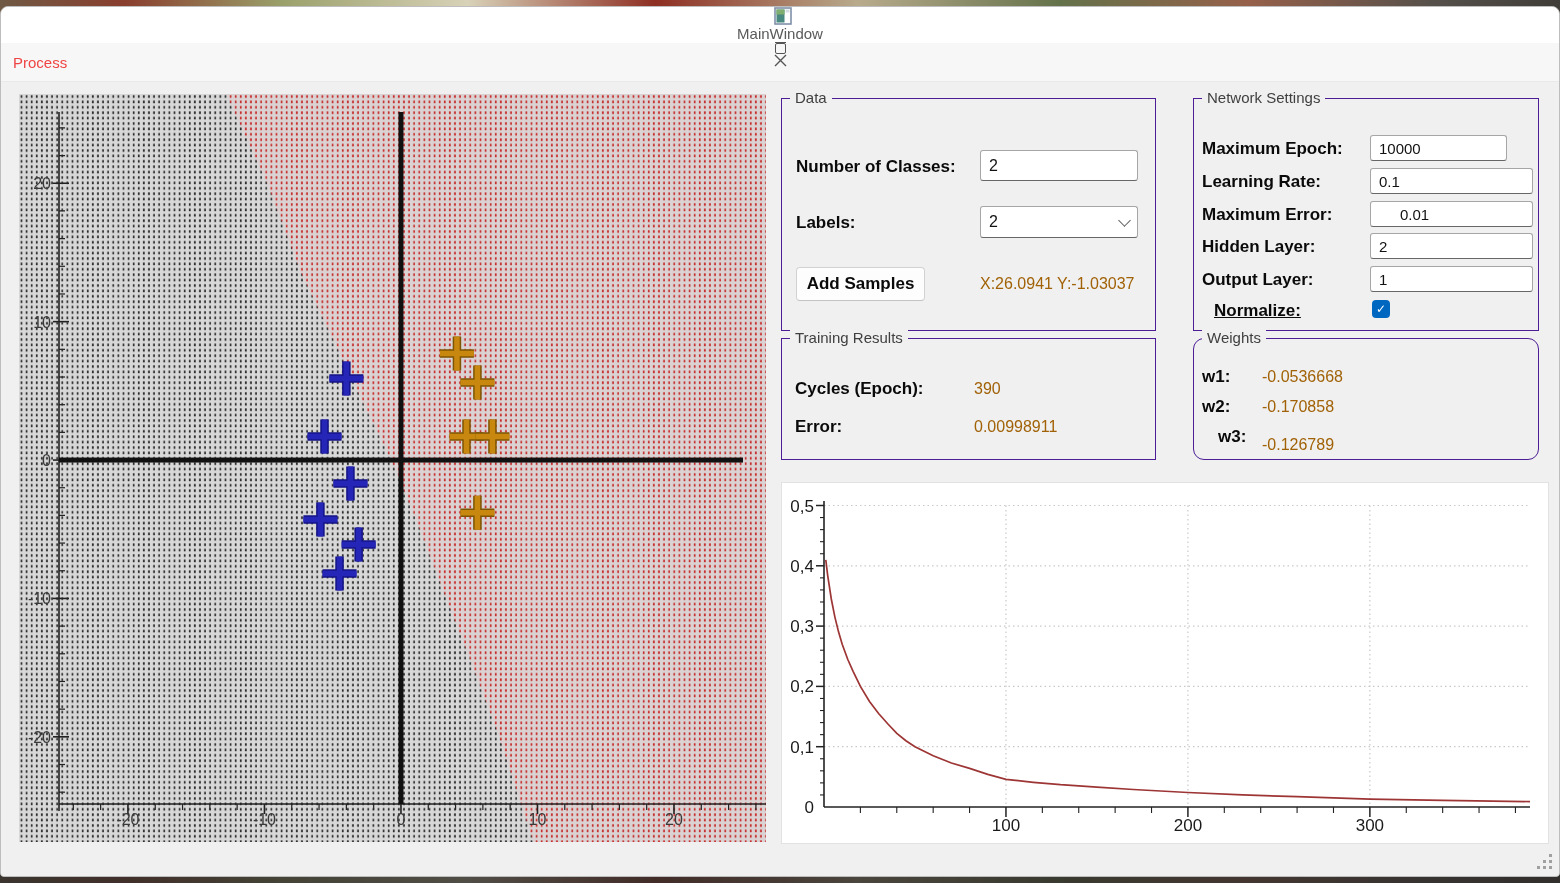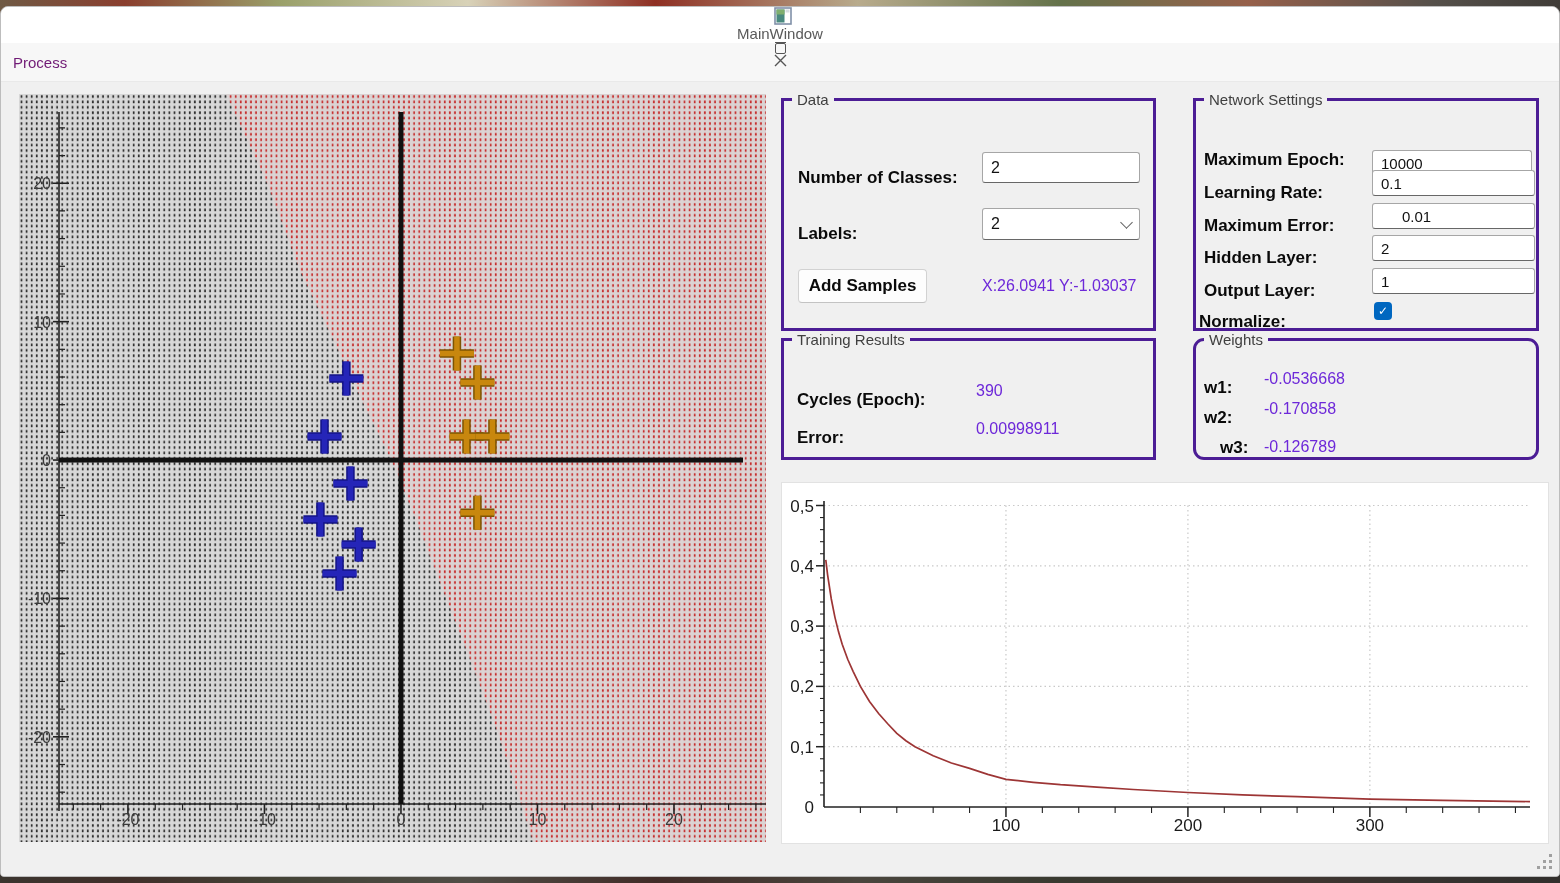--- a/index.html
+++ b/index.html
@@ -17,46 +17,46 @@
   .titlebar { height:36px; background:#ffffff; display:flex; align-items:center;flex-direction:column; }
   .app-icon { width:18px; height:18px; margin:0 8px 0 14px; flex:none; }
   .win-title { font-size:15px; color:#5a5a5a; }
   .caption-spacer { flex:1; }
   .caption-btn { width:46px; height:36px; display:flex; align-items:center; justify-content:center; }
   .glyph-min { width:11px; height:0; border-top:1.6px solid #555; }
   .glyph-max { width:11px; height:11px; border:1.4px solid #555; border-radius:2px; }
 
   .menubar { height:39px; background:#f7f7f7; border-bottom:1px solid #e9e9e9;
     display:flex; align-items:center; }
-  .menu-item { padding:0 12px; font-size:15px; color:#701a75; }
+  .menu-item { padding:0 12px; font-size:15px; color:#ef4444; }
 
   .client { position:relative; height:795px; background:#f0f0f0; }
 
   #plane-wrap { position:absolute; left:18px; top:12px; width:747px; height:748px; }
 
-  .groupbox { position:absolute; border:3px solid #4c1d95; background:#f0f0f0; }
+  .groupbox { position:absolute; border:1px solid #4c1d95; background:#f0f0f0; }
   .groupbox .gtitle { position:absolute; top:-10px; left:8px; background:#f0f0f0;
     padding:0 5px; font-size:15px; color:#3f3f3f; }
   .group-data    { left:780px;  top:16px;  width:375px; height:233px; }
   .group-network { left:1192px; top:16px;  width:346px; height:233px; }
   .group-results { left:780px;  top:256px; width:375px; height:122px; }
   .group-weights { left:1192px; top:256px; width:346px; height:122px;border-radius:11px; }
 
-  .blabel { position:absolute; font-weight:bold; font-size:17px; color:#0a0a0a; white-space:nowrap;margin-top:9px; }
+  .blabel { position:absolute; font-weight:bold; font-size:17px; color:#0a0a0a; white-space:nowrap; }
   .tfield { position:absolute; background:#fff; border:1px solid #a6a6a6; border-bottom:1.6px solid #676767;
     border-radius:3px; font-size:16px; color:#111; padding:0 8px;
     font-family:"Liberation Sans","DejaVu Sans",sans-serif; outline:none; }
   .combo { position:absolute; background:#fff; border:1px solid #a6a6a6; border-bottom:1.6px solid #676767;
     border-radius:3px; display:flex; align-items:center; font-size:16px; color:#111; padding:0 8px; }
   .combo .cval { flex:1; }
   .chev { width:9px; height:9px; border-right:1.6px solid #5f5f5f; border-bottom:1.6px solid #5f5f5f;
     transform:rotate(45deg); margin-top:-4px; }
   .pushbtn { position:absolute; background:#fdfdfd; border:1px solid #d2d2d2; border-bottom-color:#c3c3c3;
     border-radius:4px; font-weight:bold; font-size:17px; color:#0a0a0a; text-align:center; }
-  .static { position:absolute; font-size:16px; color:#6d28d9; white-space:nowrap; }
+  .static { position:absolute; font-size:16px; color:#a16207; white-space:nowrap; }
   .checkbox { position:absolute; width:18px; height:18px; background:#0067c0; border-radius:4px;
     color:#fff; font-size:12px; line-height:18px; text-align:center; }
 
   #error-panel { position:absolute; left:780px; top:400px; width:768px; height:362px;
     background:#fff; border:1px solid #e2e2e2; }
 
   .grip { position:absolute; right:3px; bottom:3px; width:22px; height:22px; }
   .grip i { position:absolute; width:3px; height:3px; background:#a0a0a0; }
 </style>
 </head>
@@ -203,30 +203,30 @@
         <span class="cval">2</span>
         <span class="chev"></span>
       </div>
       <button class="pushbtn" style="left:14px;top:168px;width:129px;height:34px;">Add Samples</button>
       <span class="static" style="left:198px;top:176px;">X:26.0941 Y:-1.03037</span>
     </div>
 
     <div class="groupbox group-network">
       <span class="gtitle">Network Settings</span>
       <span class="blabel" style="left:8px;top:40px;">Maximum Epoch:</span>
-      <input class="tfield" style="left: 176px; top: 36px; width: 160px; height: 26px; font-size: 15px; margin-top: 13px;" value="10000">
+      <input class="tfield" style="left: 176px; top: 36px; width: 137px; height: 26px; font-size: 15px;" value="10000">
       <span class="blabel" style="left:8px;top:73px;">Learning Rate:</span>
       <input class="tfield" style="left: 176px; top: 69px; width: 163px; height: 26px; font-size: 15px;" value="0.1">
       <span class="blabel" style="left:8px;top:106px;">Maximum Error:</span>
       <input class="tfield" style="left: 176px; top: 102px; width: 163px; height: 26px; font-size: 15px; padding-left: 29px;" value="0.01">
       <span class="blabel" style="left:8px;top:138px;">Hidden Layer:</span>
       <input class="tfield" style="left: 176px; top: 134px; width: 163px; height: 26px; font-size: 15px;" value="2">
       <span class="blabel" style="left:8px;top:171px;">Output Layer:</span>
       <input class="tfield" style="left: 176px; top: 167px; width: 163px; height: 26px; font-size: 15px;" value="1">
-      <span class="blabel" style="left:3px;top:202px;">Normalize:</span>
+      <span class="blabel" style="left:20px;top:202px;text-decoration:underline;">Normalize:</span>
       <span class="checkbox" style="left:178px;top:201px;">
         <span>✓</span>
       </span>
     </div>
 
     <div class="groupbox group-results">
       <span class="gtitle">Training Results</span>
       <span class="blabel" style="left:13px;top:40px;">Cycles (Epoch):</span>
       <span class="static" style="left:192px;top:41px;">390</span>
       <span class="blabel" style="left:13px;top:78px;">Error:</span>

